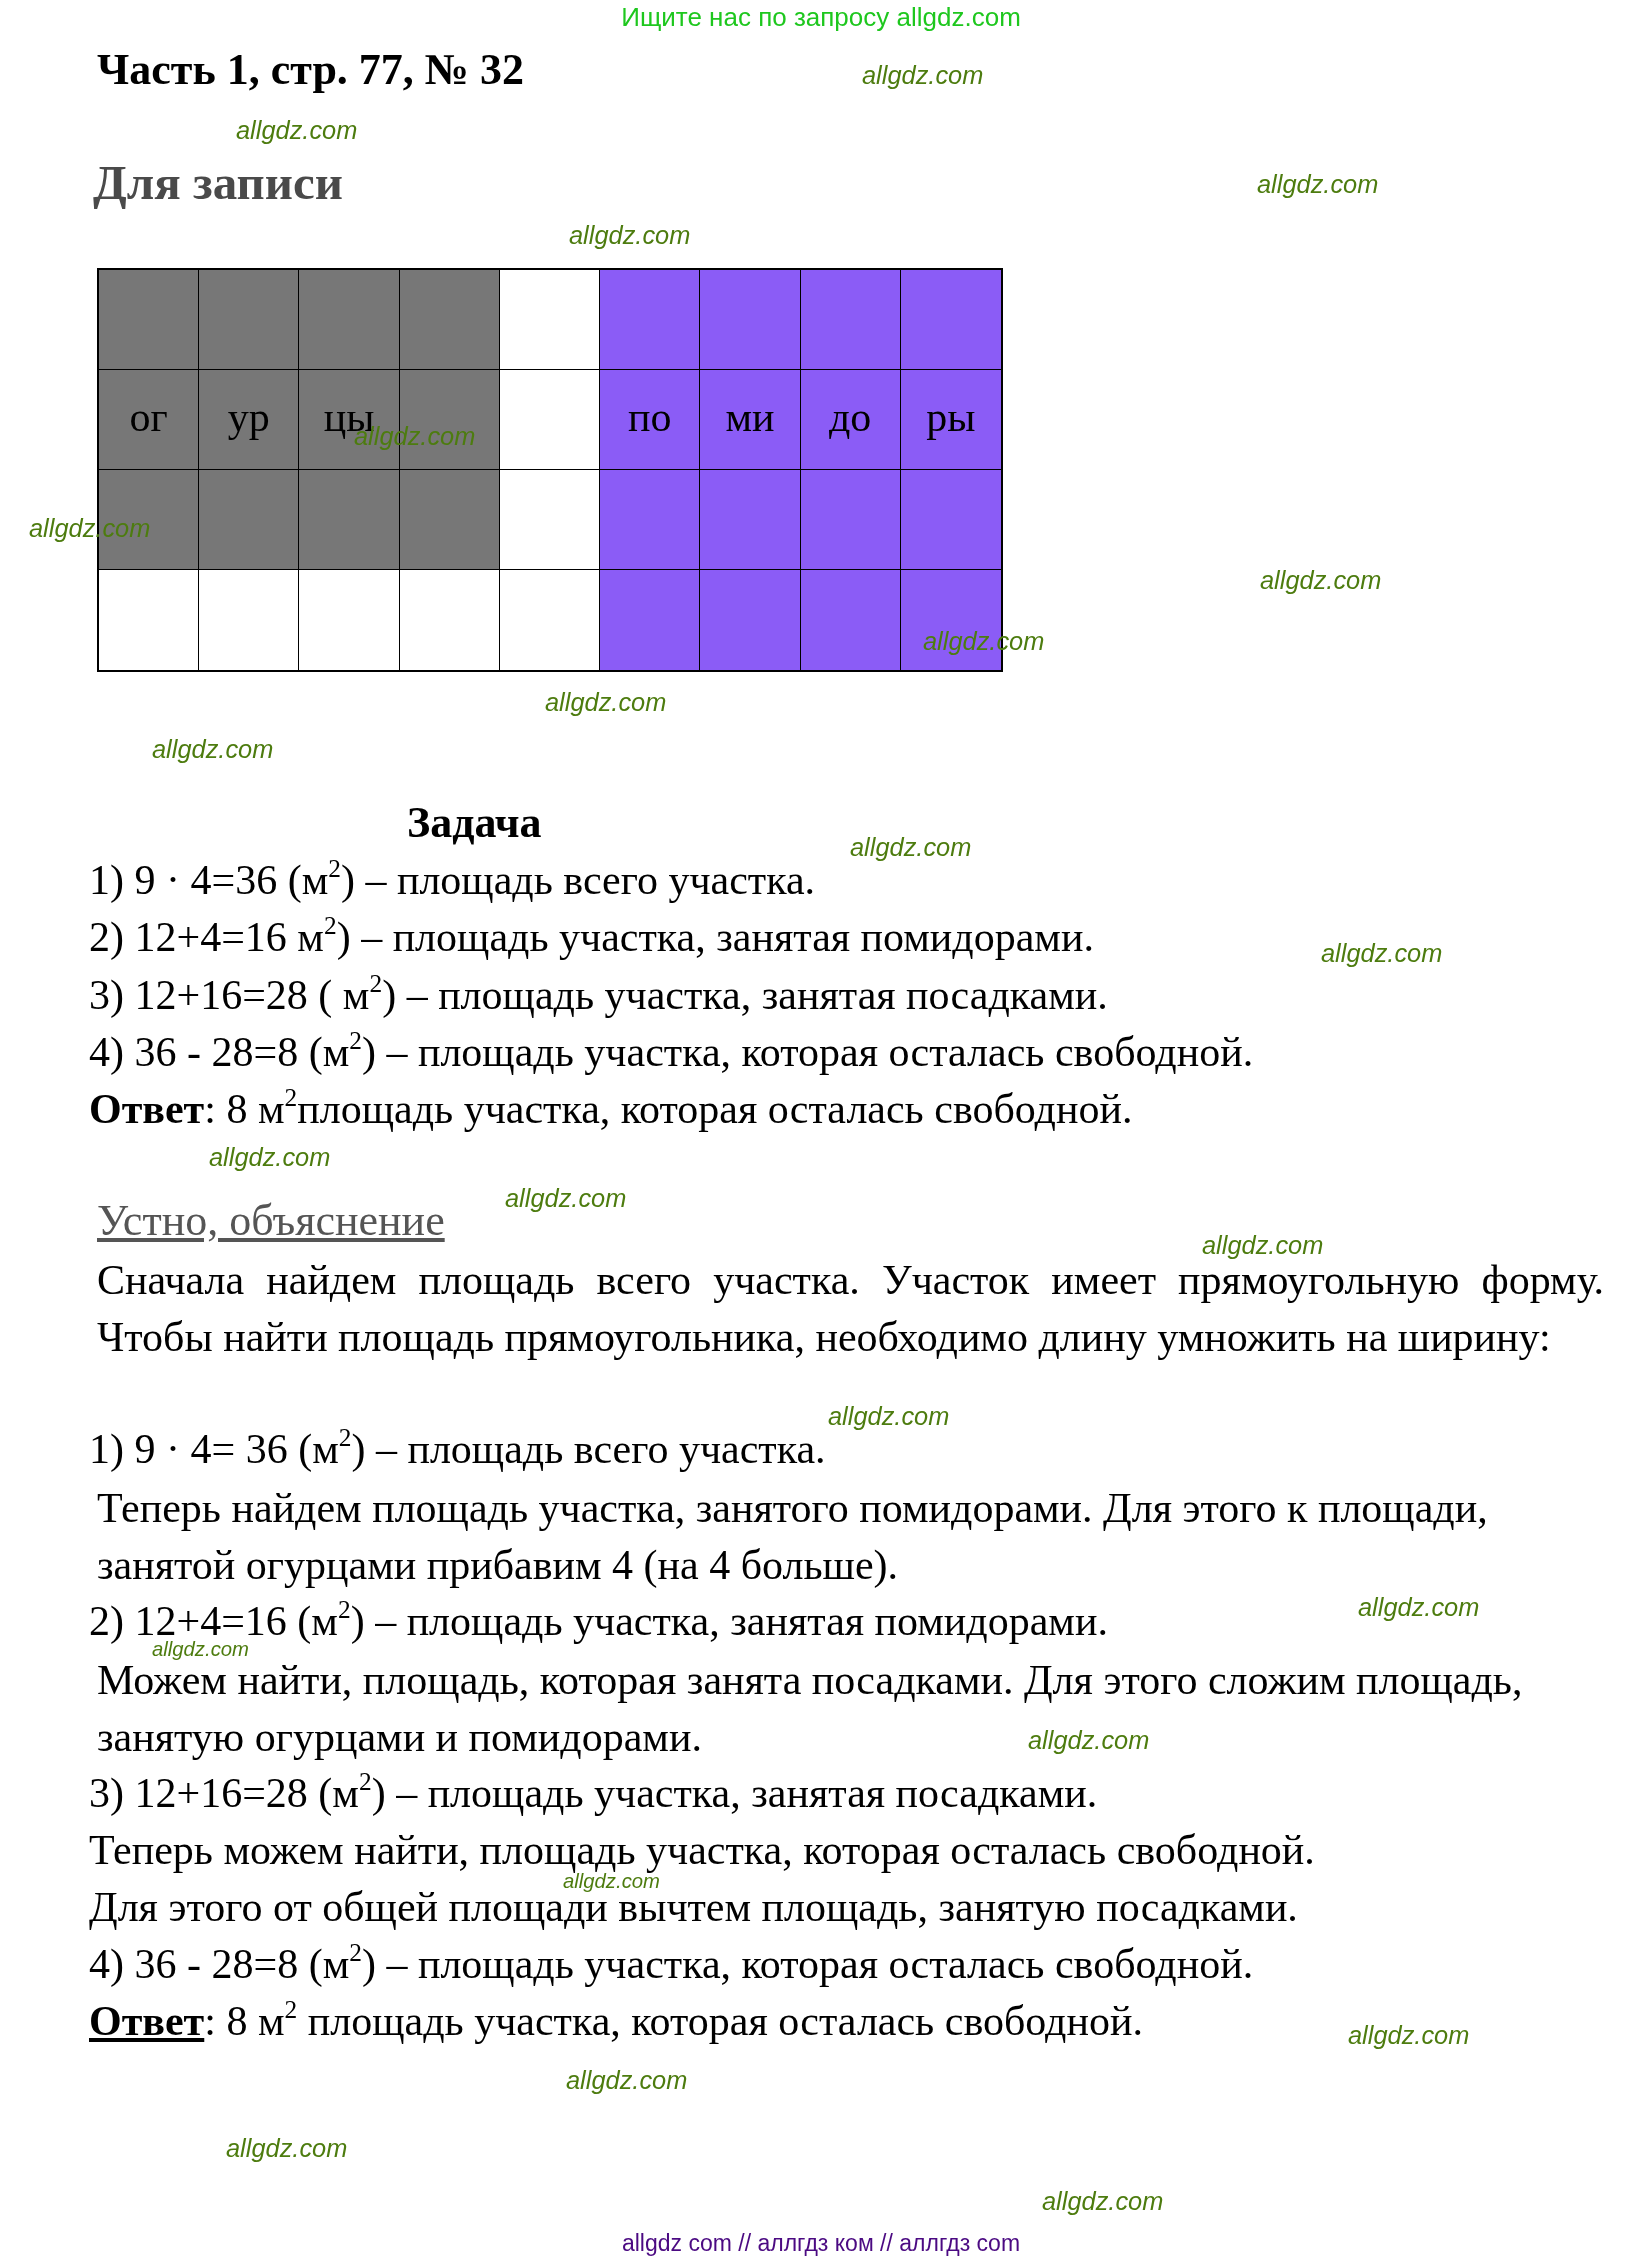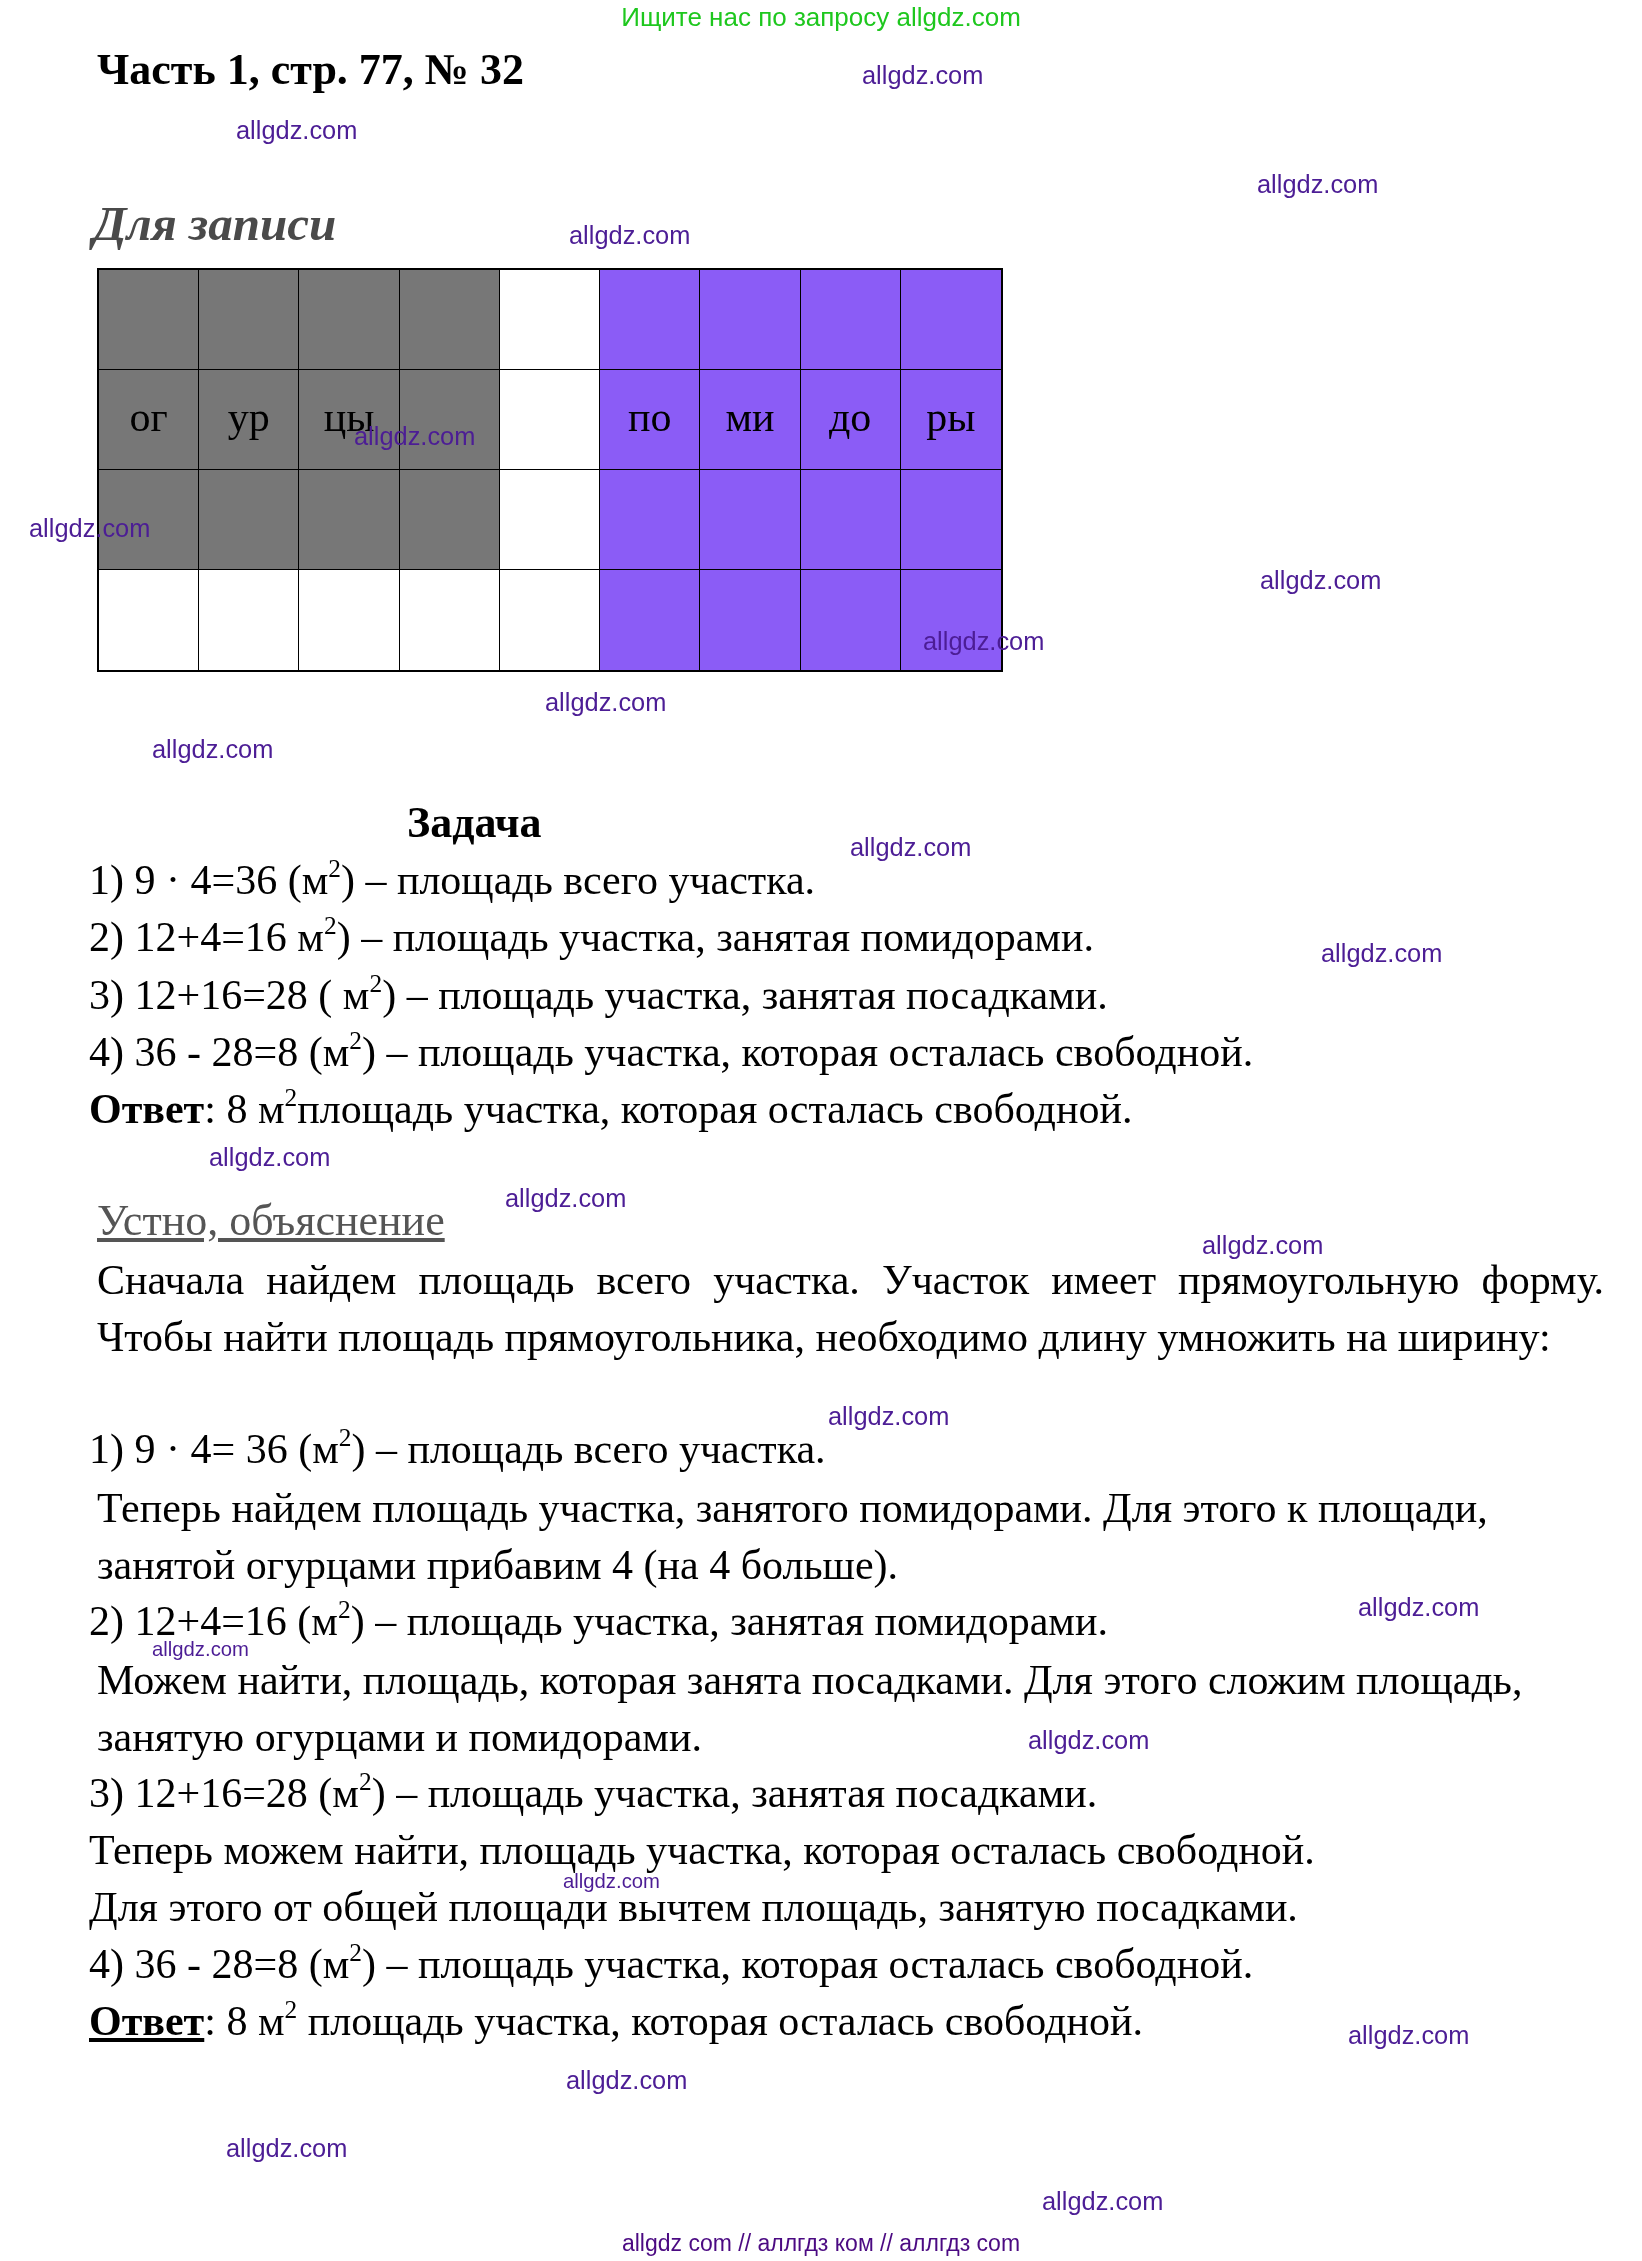--- a/index.html
+++ b/index.html
@@ -1,35 +1,35 @@
 <!DOCTYPE html>
 <html style="font-size:13.6px"><head>
 <meta charset="utf-8">
 <style>
   html, body { margin: 0; padding: 0; background: #ffffff; }
   body { width: 1642px; height: 2261px; position: relative; overflow: hidden; font-family: "Liberation Serif", serif; color: #000; }
   .abs { position: absolute; white-space: nowrap; }
   .top-banner { top: 1.7px; left: 0; width: 1642px; text-align: center; font-family: "Liberation Sans", sans-serif; font-size: 26px; color: #1ec71e; }
   .heading { left: 97px; top: 44px; font-size: 44px; font-weight: bold; }
-  .subhead { left: 93px; top: 154px; font-size: 49px; font-weight: bold; font-style: italic; color: #4a4a4a; margin-top: 41px; }
+  .subhead { left: 93px; top: 154px; font-size: 49px; font-weight: bold; color: #4a4a4a; }
   .grid { position: absolute; left: 97px; top: 268px; width: 906px; height: 404px; border: 2.5px solid #000; box-sizing: border-box; display: grid; grid-template-columns: repeat(9, 1fr); grid-template-rows: repeat(4, 1fr); }
   .cell { border-right: 1.7px solid #000; border-bottom: 1.7px solid #000; box-sizing: border-box; display: flex; align-items: center; justify-content: center; font-size: 42px; padding-bottom: 5.1px; }
   .cell.c9 { border-right: none; }
   .cell.r4 { border-bottom: none; }
   .dark { background: #777777; }
   .light { background: #8b5cf6; }
   .white { background: #ffffff; }
   .task-title { left: 407px; top: 797px; font-size: 44px; font-weight: bold; }
   .line { left: 89px; font-size: 42px; line-height: 51px; }
   .line sup { font-size: 25.4px; vertical-align: 17px; line-height: 0; }
   .bold { font-weight: bold; }
   .underline { text-decoration: underline; }
   .oral-title { left: 97px; top: 1195px; font-size: 44px; color: #555555; text-decoration: underline; }
   .para { position: absolute; left: 97px; width: 1507px; font-size: 42px; line-height: 57px; text-align: justify; }
-  .wm { position: absolute; font-family: "Liberation Sans", sans-serif; font-size: 25.4px; color: #4c1d95; white-space: nowrap; }
+  .wm { position: absolute; font-family: "Liberation Sans", sans-serif; font-size: 25.4px; color: #4d7c0f; white-space: nowrap; font-style: italic; }
   .wm.small { font-size: 20.3px; }
   .footer { left: 0; top: 2230px; width: 1642px; text-align: center; font-family: "Liberation Sans", sans-serif; font-size: 23px; color: #4b0a82; }
 </style>
 </head>
 <body>
 
 <div class="abs top-banner">Ищите нас по запросу allgdz.com</div>
 
 <div class="abs heading">Часть 1, стр. 77, № 32</div>
 <div class="abs subhead">Для записи</div>

